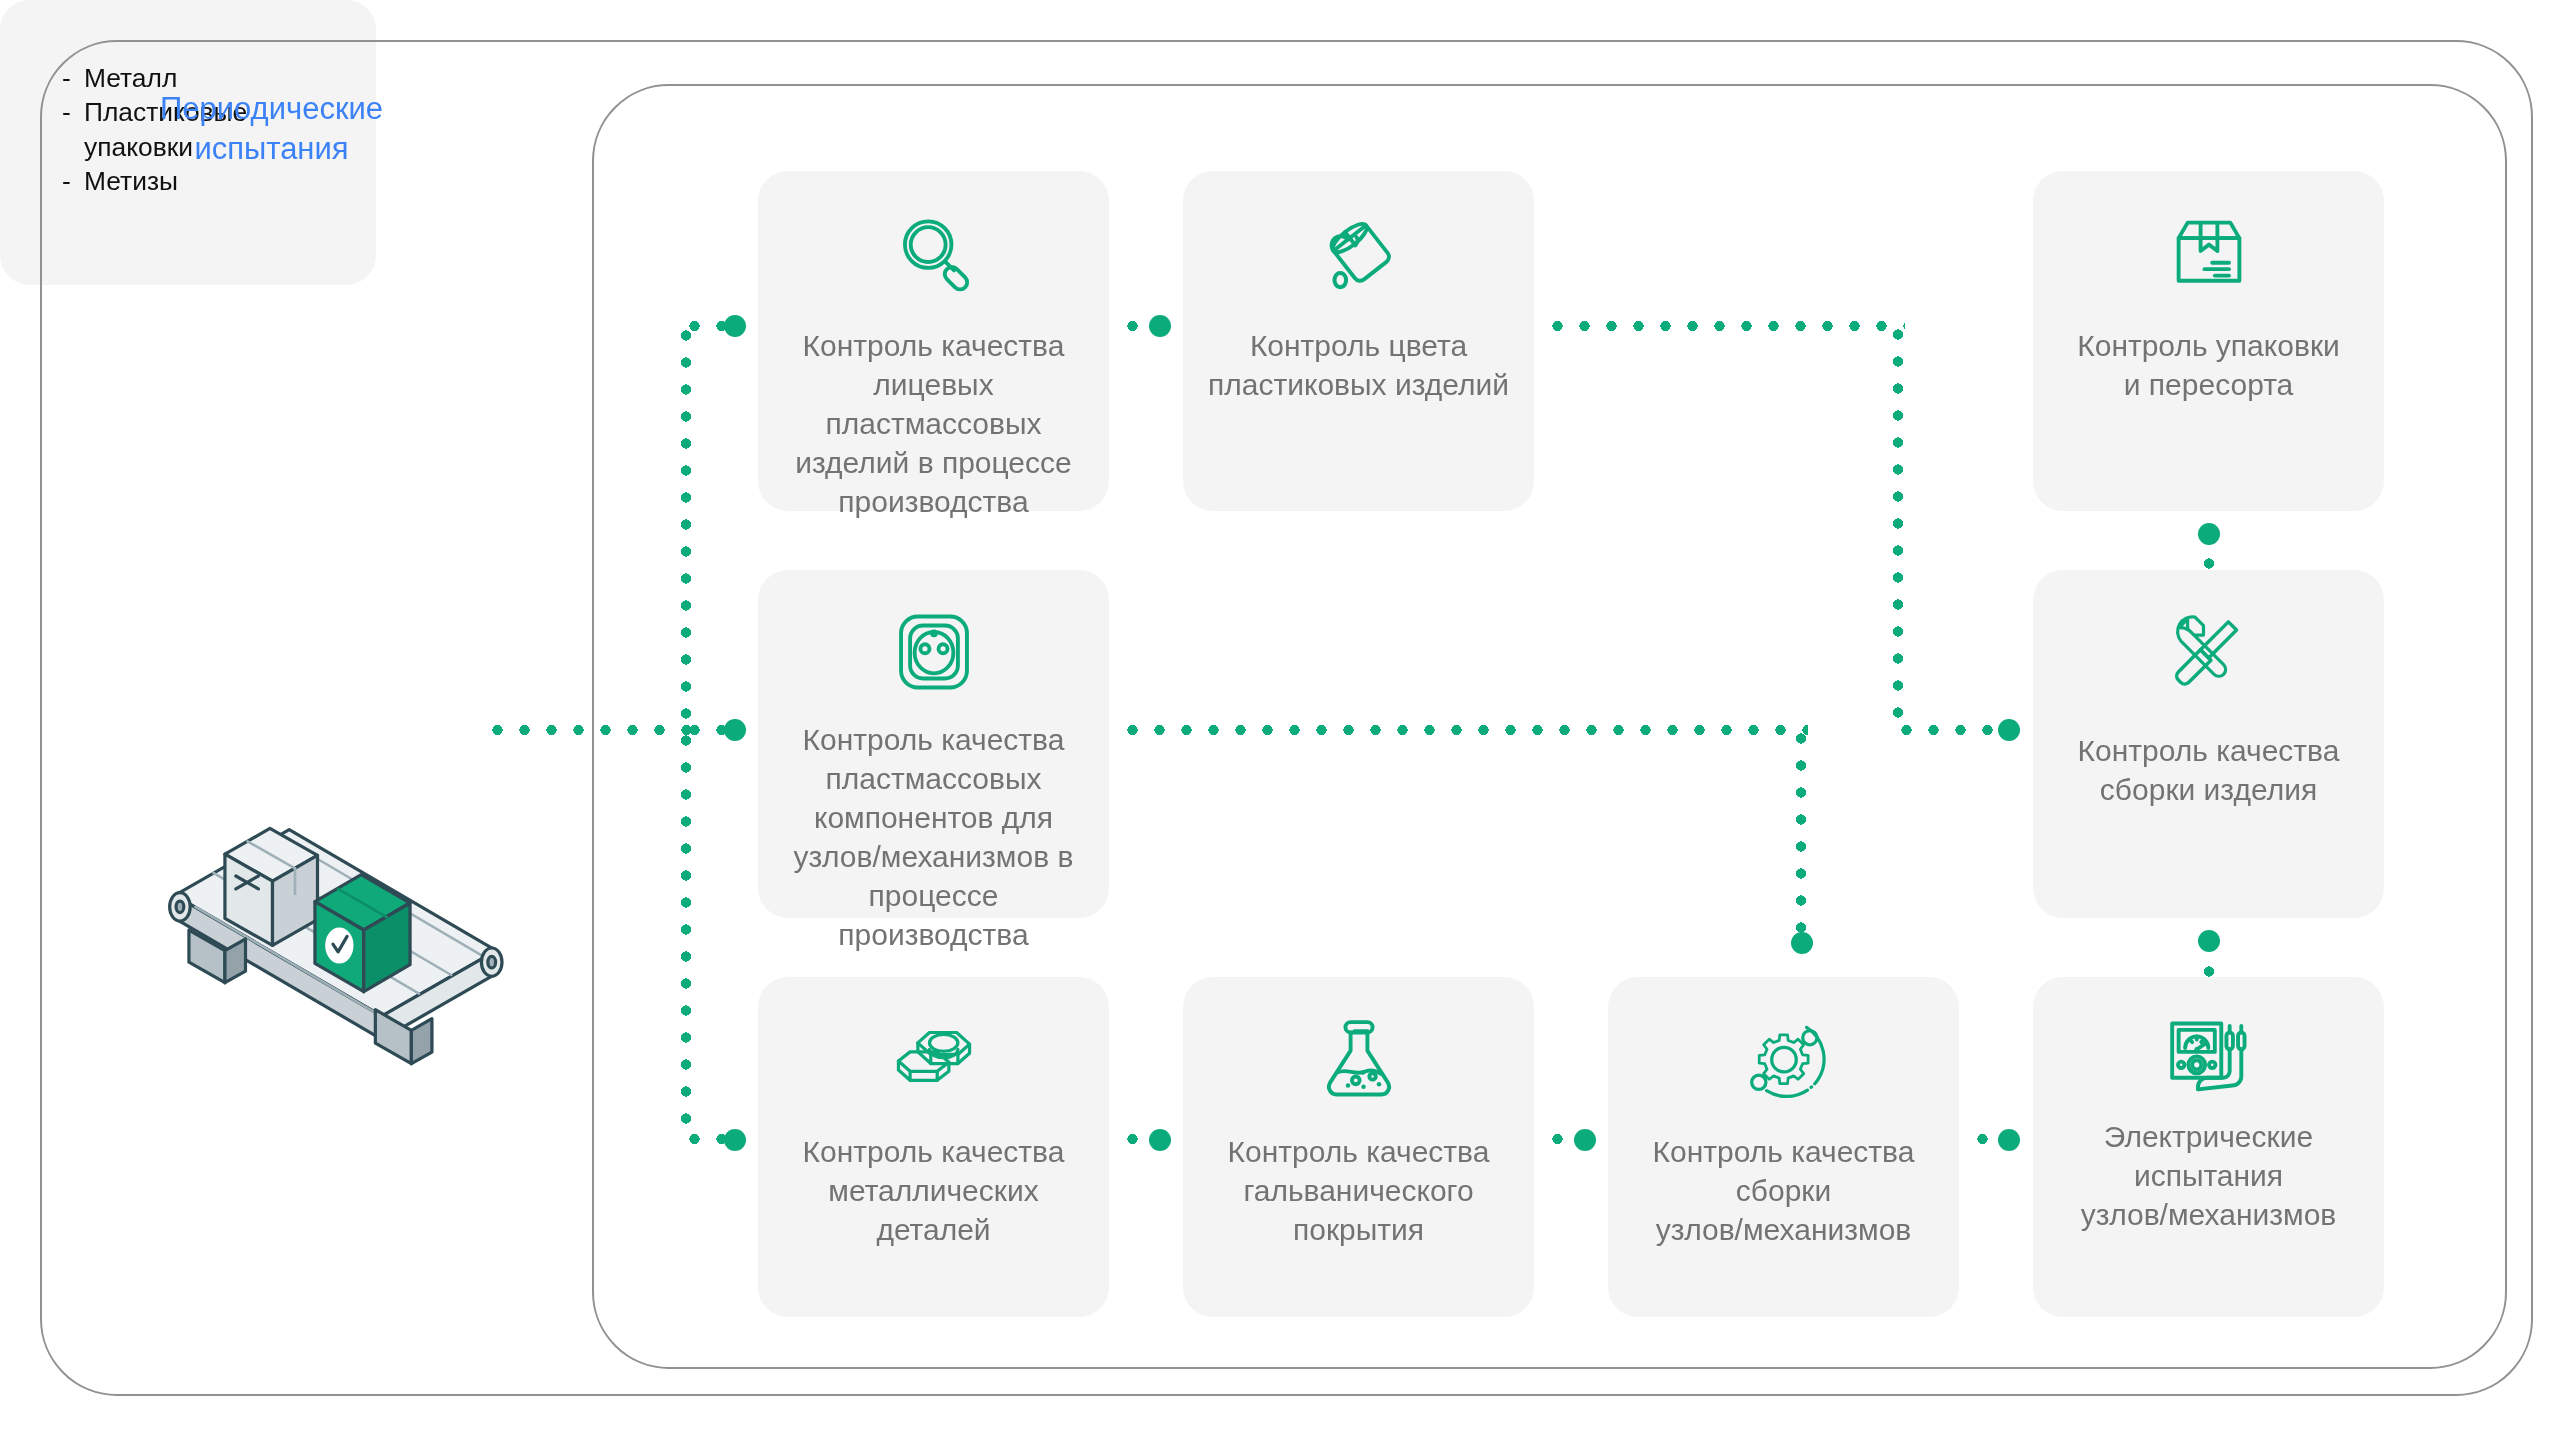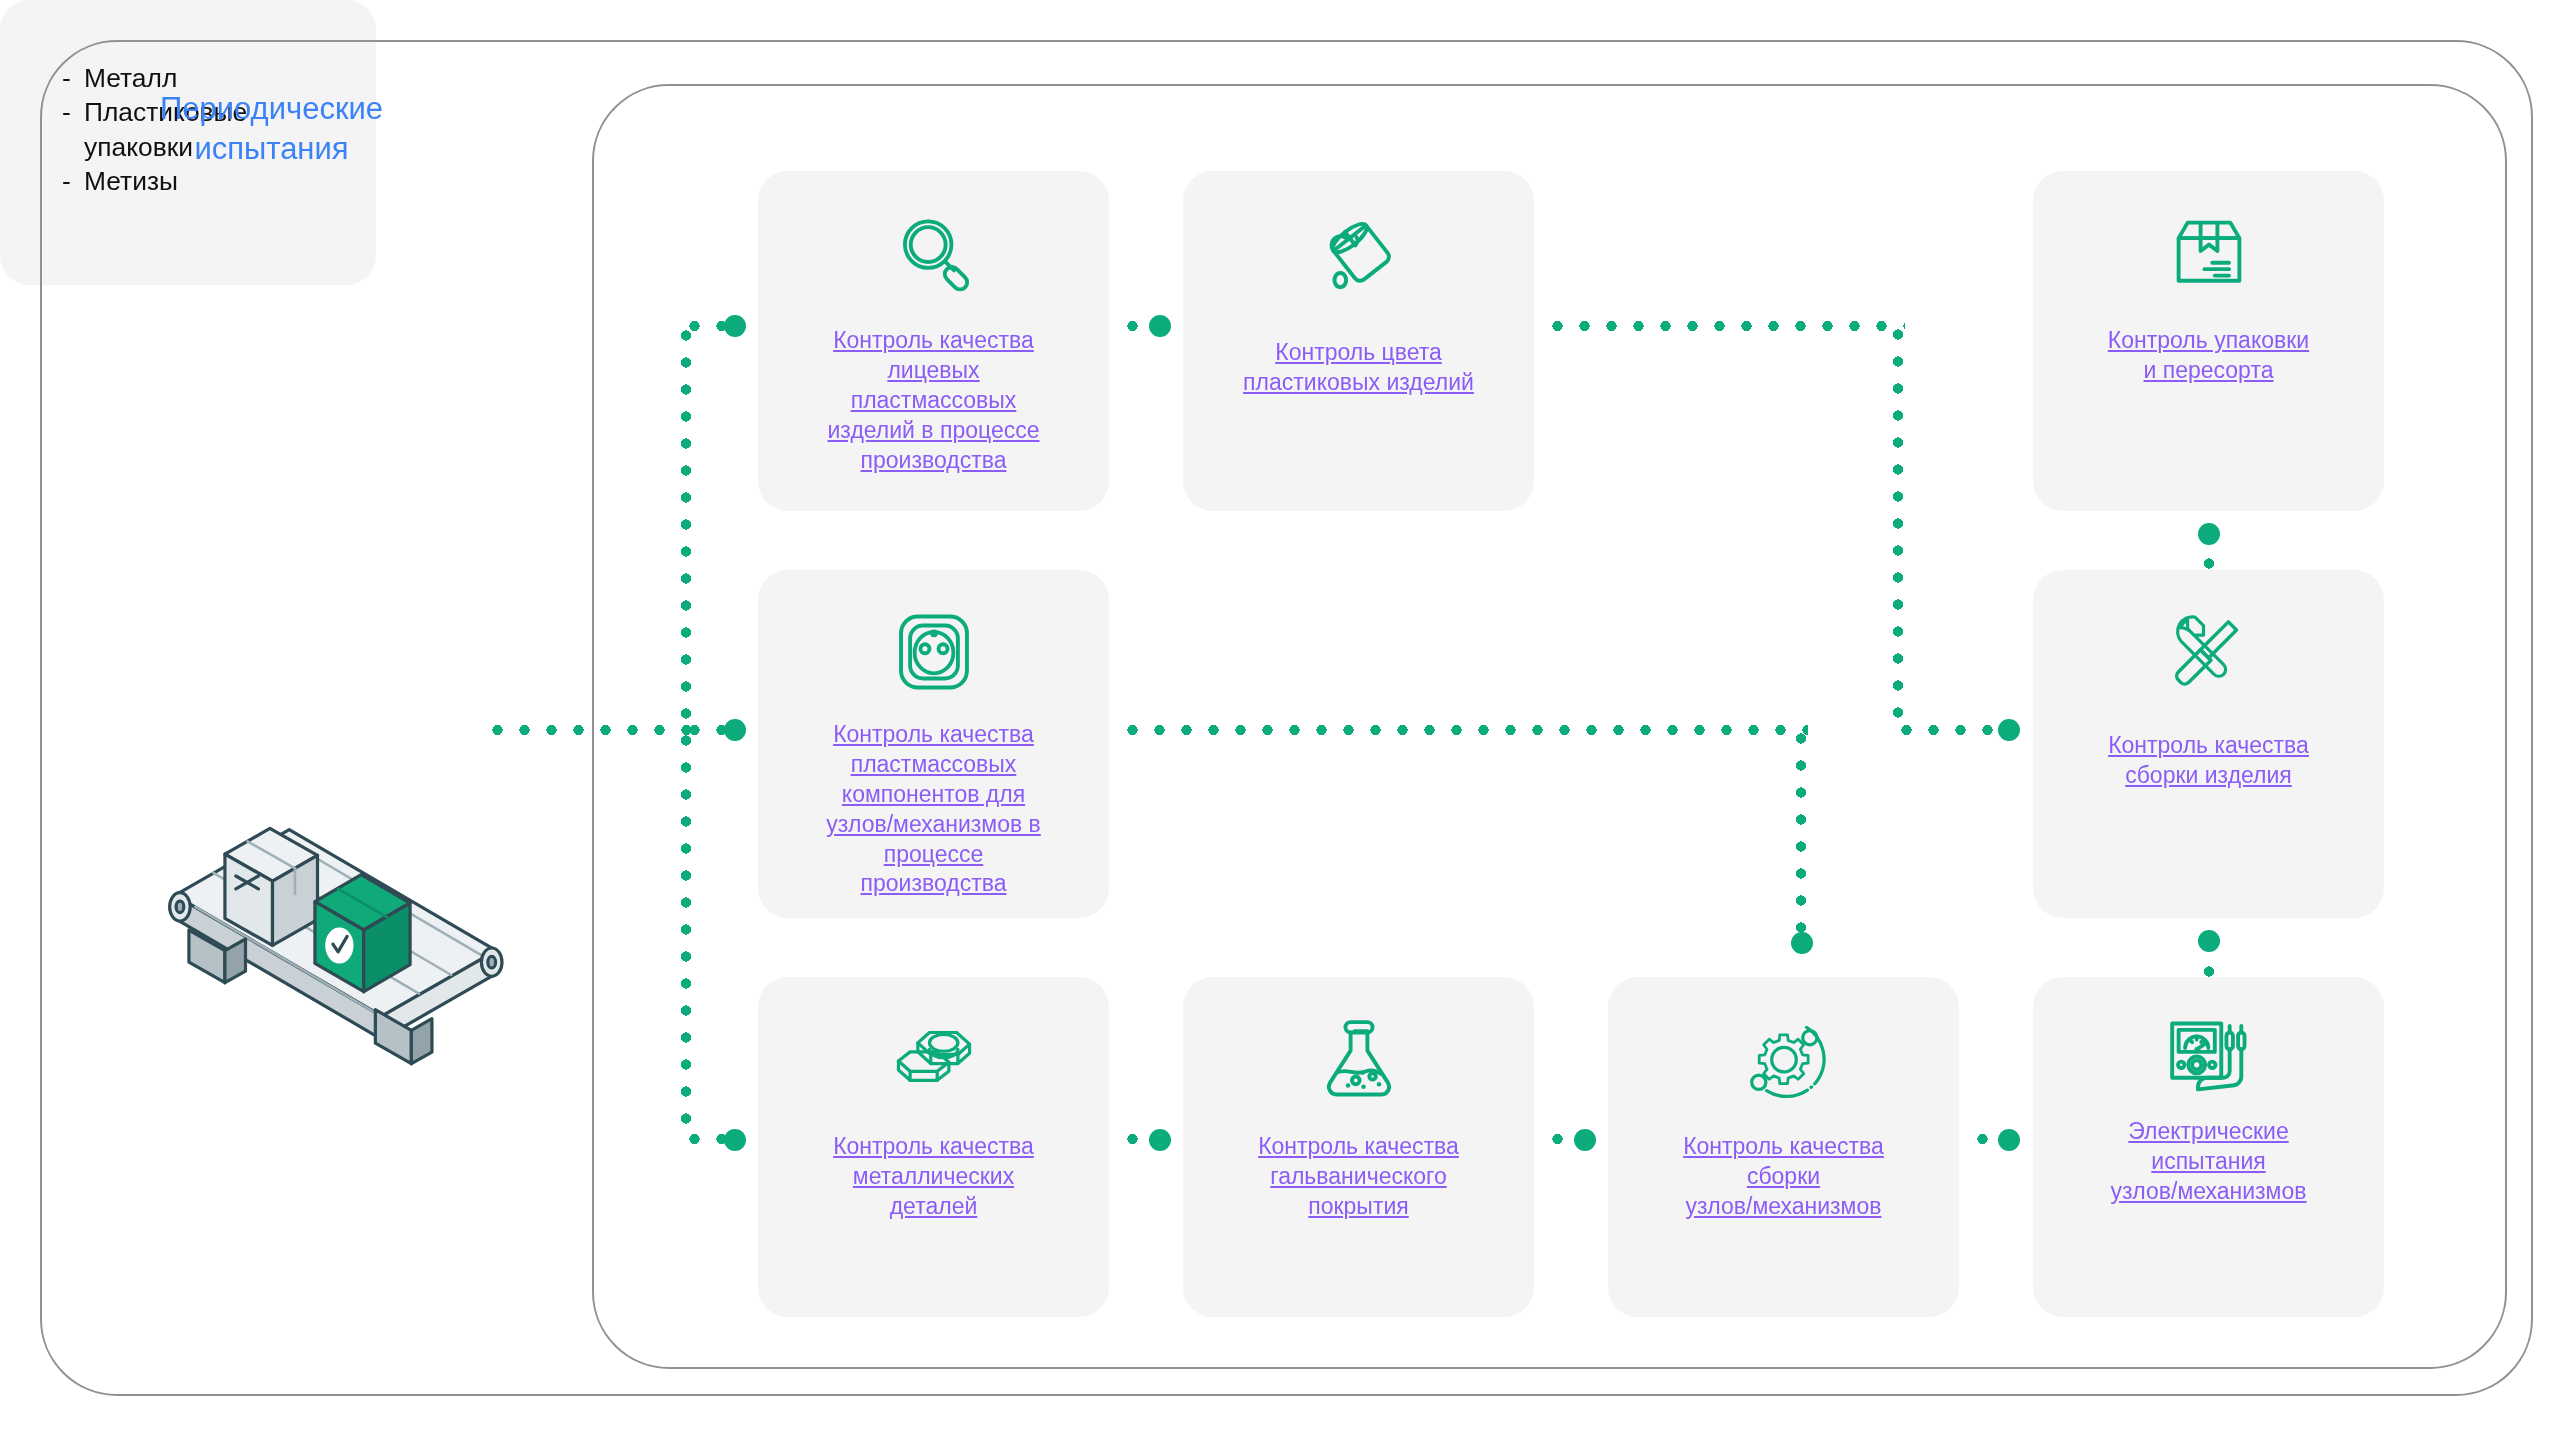--- a/index.html
+++ b/index.html
@@ -10,22 +10,22 @@
   #frame-periodic{left:40px;top:40px;width:2489px;height:1352px;}
   #frame-selective{left:592px;top:84px;width:1911px;height:1281px;}
 
   .frame-label{position:absolute;color:#3b82f6;font-size:31px;line-height:1.28;text-align:center;white-space:pre-line;}
   #label-periodic{left:104px;top:89px;width:335px;}
   #label-selective{left:758px;top:102px;width:425px;text-align:left;}
 
   .card{position:absolute;background:#f4f4f4;border-radius:30px;box-sizing:border-box;
         display:flex;flex-direction:column;align-items:center;}
   .card .icon-wrap{display:flex;align-items:center;justify-content:center;}
-  .card .card-text{color:#8b5cf6;font-size:23px;line-height:1.30;text-align:center;white-space:pre-line;
-        padding:0 14px;box-sizing:border-box;width:100%;text-decoration:underline;}
+  .card .card-text{color:#737373;font-size:30px;line-height:1.30;text-align:center;white-space:pre-line;
+        padding:0 14px;box-sizing:border-box;width:100%;}
 
   
   #card-input{left:153px;top:532px;width:324px;height:252px;border-radius:30px;
         background:#f4f4f4;display:block;padding:33px 26px 0 26px;}
   #card-input .title{color:#111;font-size:26.4px;line-height:1.30;text-align:center;white-space:pre-line;}
   #card-input .bullets{margin-top:28px;padding-left:36px;}
   #card-input .bullet-row{display:flex;color:#111;font-size:26.4px;line-height:1.30;text-align:left;}
   #card-input .dash{width:22px;flex:0 0 22px;}
   #card-input .btext{white-space:pre-line;}
 
@@ -34,21 +34,21 @@
   #card-color     {left:1183px;top:171px;width:351px;height:340px;padding-top:40px;}
   #card-package   {left:2033px;top:171px;width:351px;height:340px;padding-top:40px;}
   #card-plastic   {left:758px;top:570px;width:351px;height:348px;padding-top:40px;}
   #card-assembly  {left:2033px;top:570px;width:351px;height:348px;padding-top:40px;}
   #card-metal     {left:758px;top:977px;width:351px;height:340px;padding-top:40px;}
   #card-galvanic  {left:1183px;top:977px;width:351px;height:340px;padding-top:40px;}
   #card-nodes     {left:1608px;top:977px;width:351px;height:340px;padding-top:40px;}
   #card-electric  {left:2033px;top:977px;width:351px;height:340px;padding-top:40px;}
 
   #card-face  .card-text{margin-top:31px;}
-  #card-color .card-text{margin-top:43px;text-align:center;}
+  #card-color .card-text{margin-top:31px;text-align:center;}
   #card-package .card-text{margin-top:31px;}
   #card-plastic .card-text{margin-top:26px;}
   #card-assembly .card-text{margin-top:37px;}
   #card-metal .card-text{margin-top:31px;}
   #card-galvanic .card-text{margin-top:31px;}
   #card-nodes .card-text{margin-top:31px;}
   #card-electric .card-text{margin-top:16px;}
 
   
   .dot-h{position:absolute;height:10.3px;

